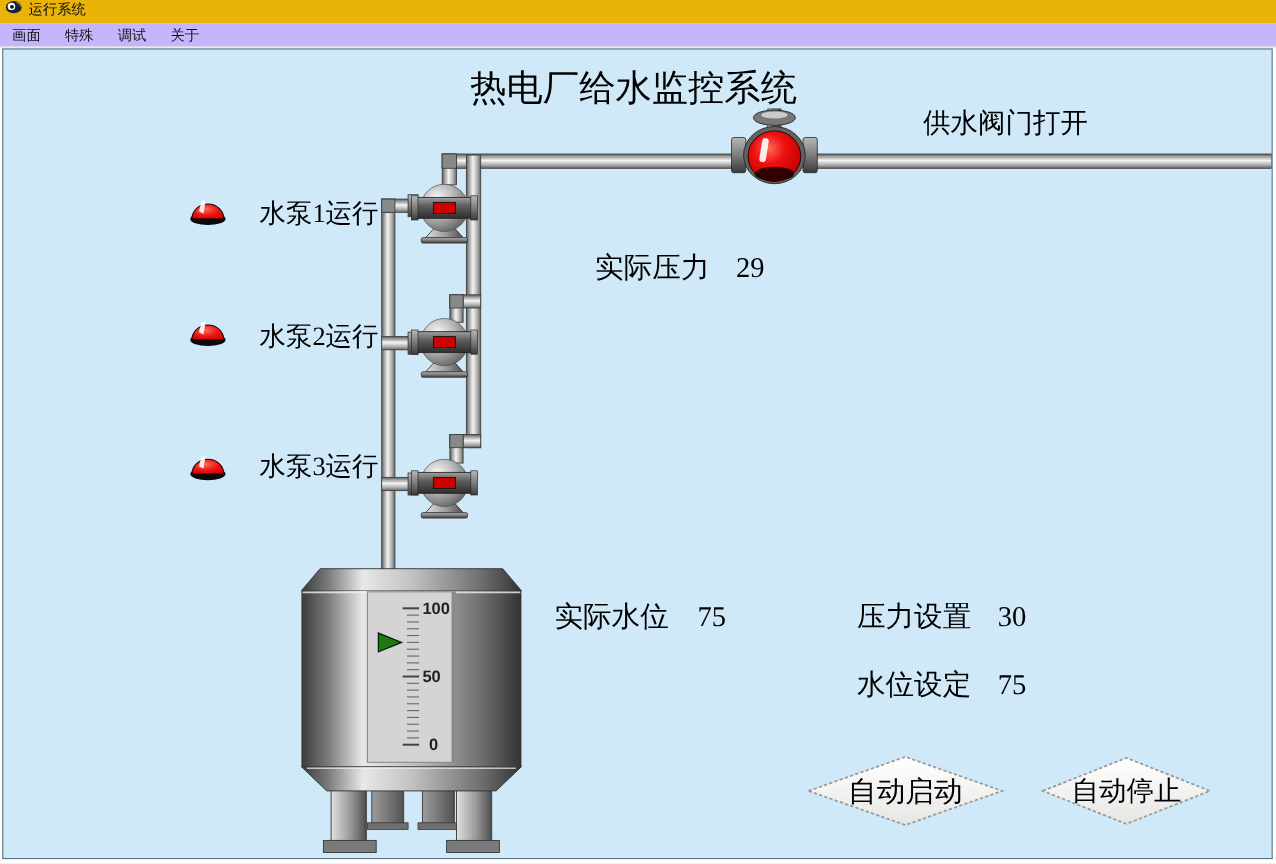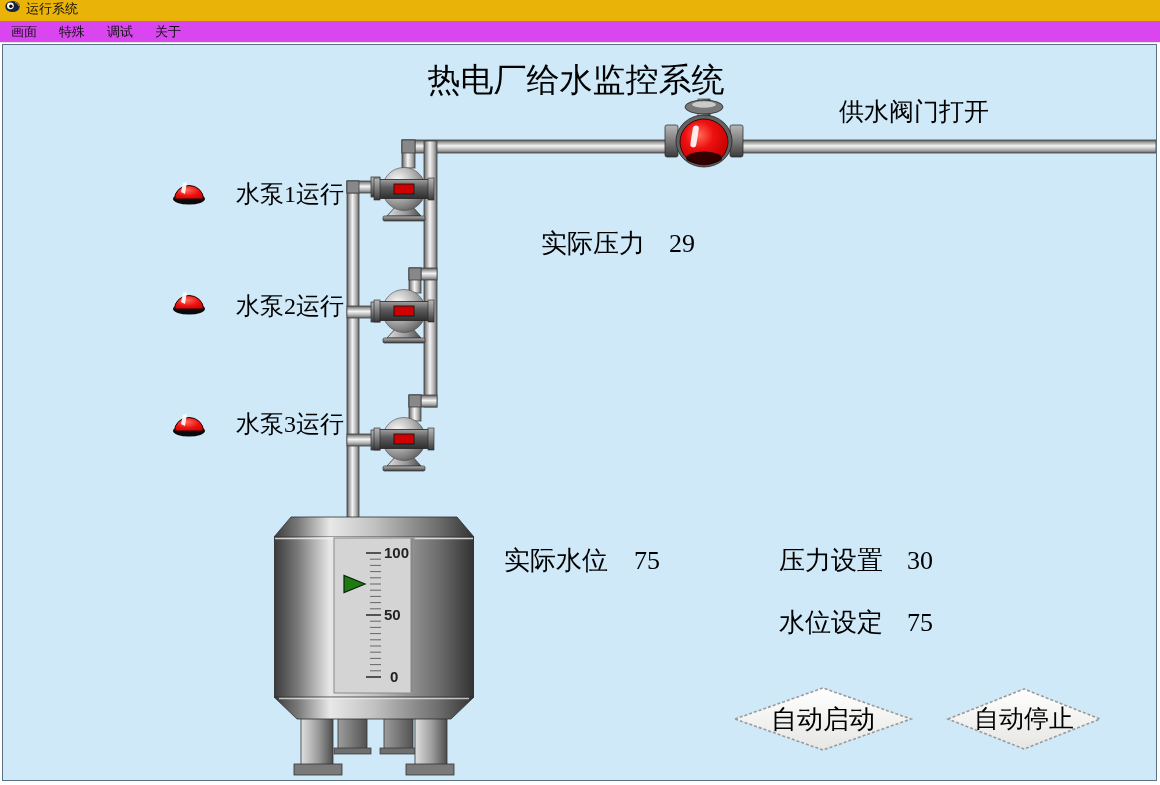--- a/index.html
+++ b/index.html
@@ -7,21 +7,21 @@
     width:1160px;height:785px;position:relative;background:#ffffff;
     font-family:"Liberation Sans", sans-serif;overflow:hidden;
   }
   .titlebar{
     position:absolute;left:0;top:0;width:1160px;height:21px;
     display:flex;align-items:flex-start;gap:6px;padding-left:5px;box-sizing:border-box;
     background:#eab308;font-size:13px;color:#111;
   }
   .menubar{
     position:absolute;left:0;top:21px;width:1160px;height:21px;
-    display:flex;align-items:center;gap:0;background:#d946ef;
+    display:flex;align-items:center;gap:0;background:#c4b5fd;
     font-size:13px;color:#111;border-bottom:1px solid #e3e3e3;
   }
   .menu-item{padding:1px 11px;cursor:default;}
   #canvas{
     position:absolute;left:2px;top:44px;width:1153px;height:735px;
     background:#cfe9f8;border:1px solid #5c7284;box-sizing:content-box;
   }
   #scada{display:block;}
   text{font-family:"Liberation Serif","DejaVu Serif",serif;fill:#000;}
   .gauge-num{font-family:"Liberation Sans","DejaVu Sans",sans-serif;fill:#222;font-weight:bold;}

